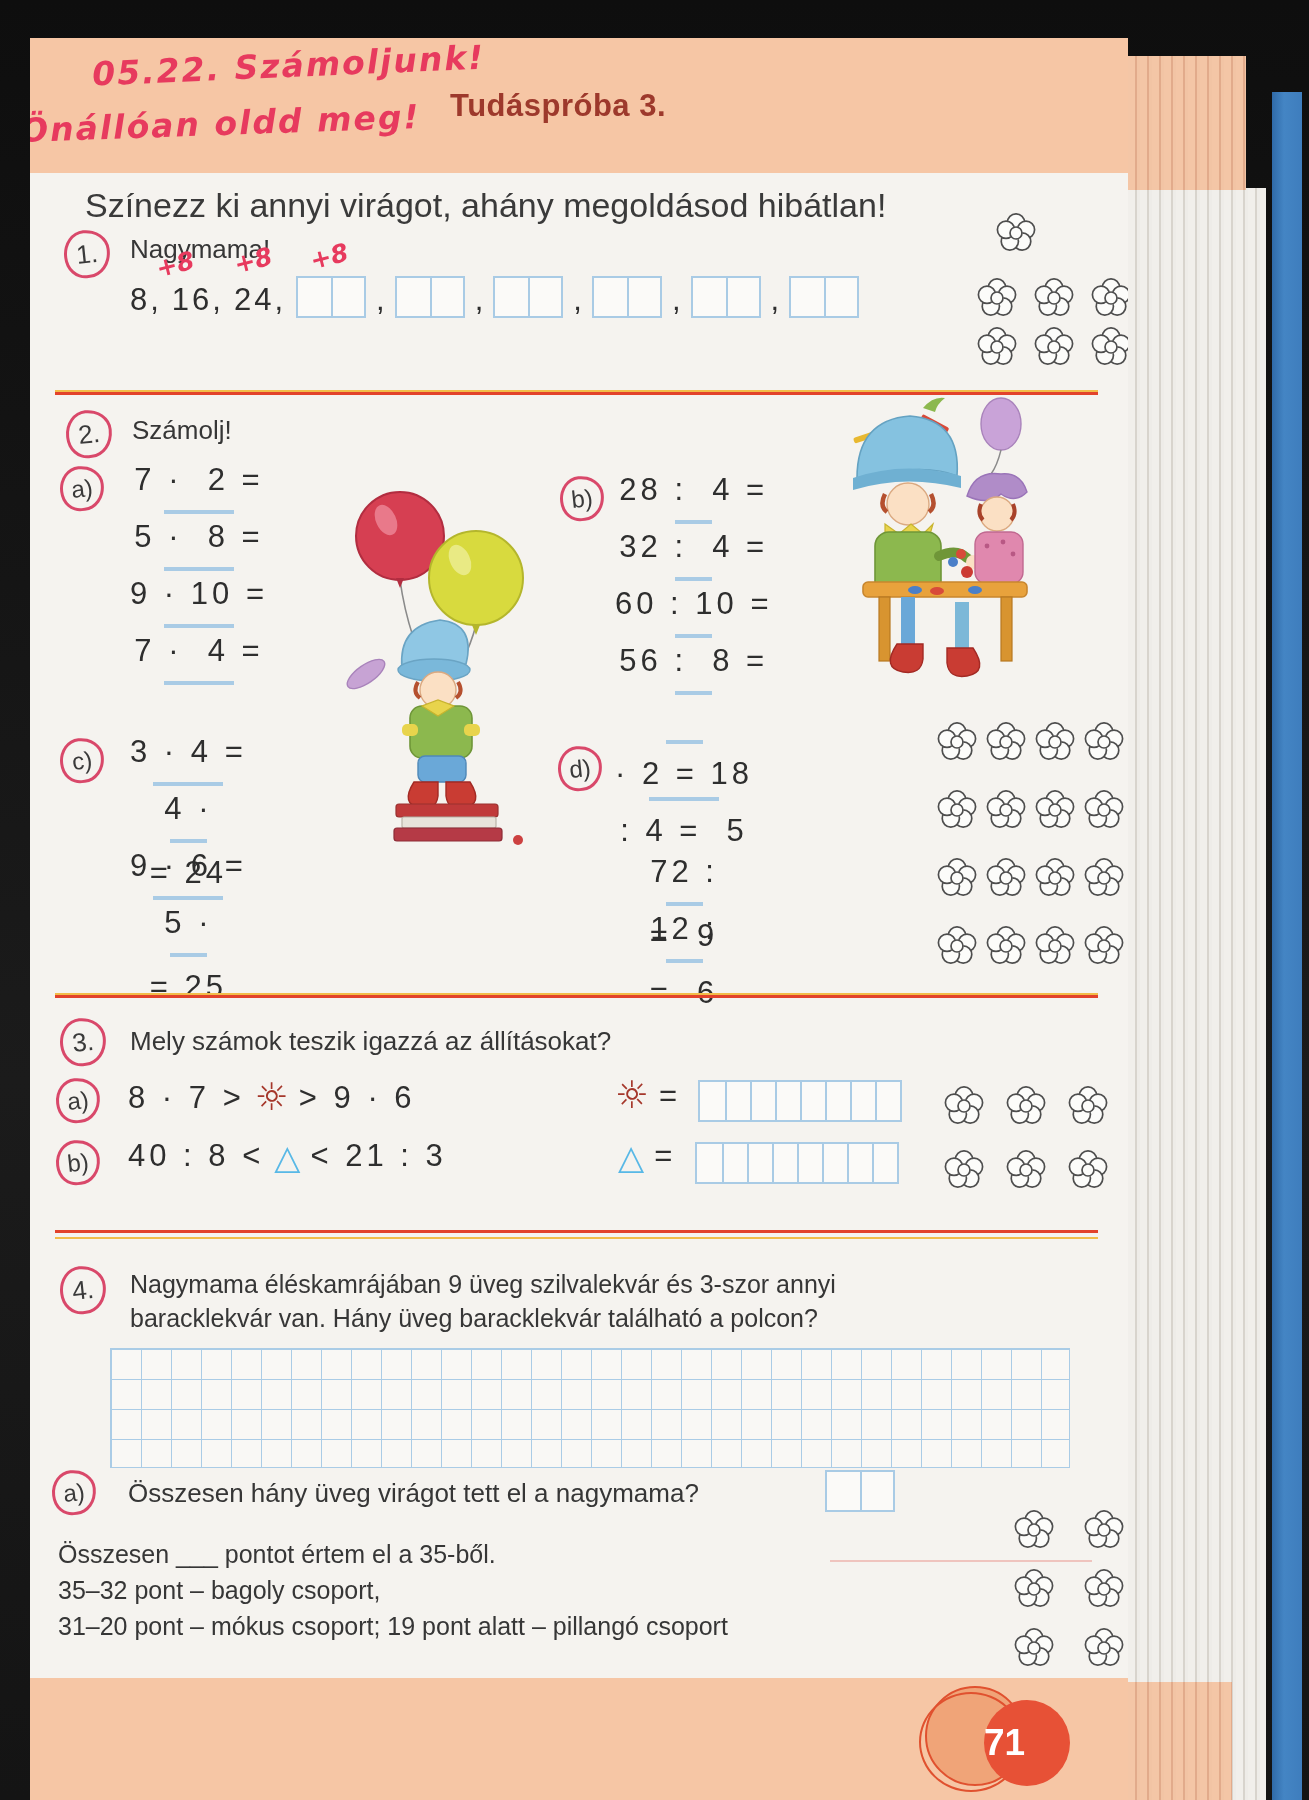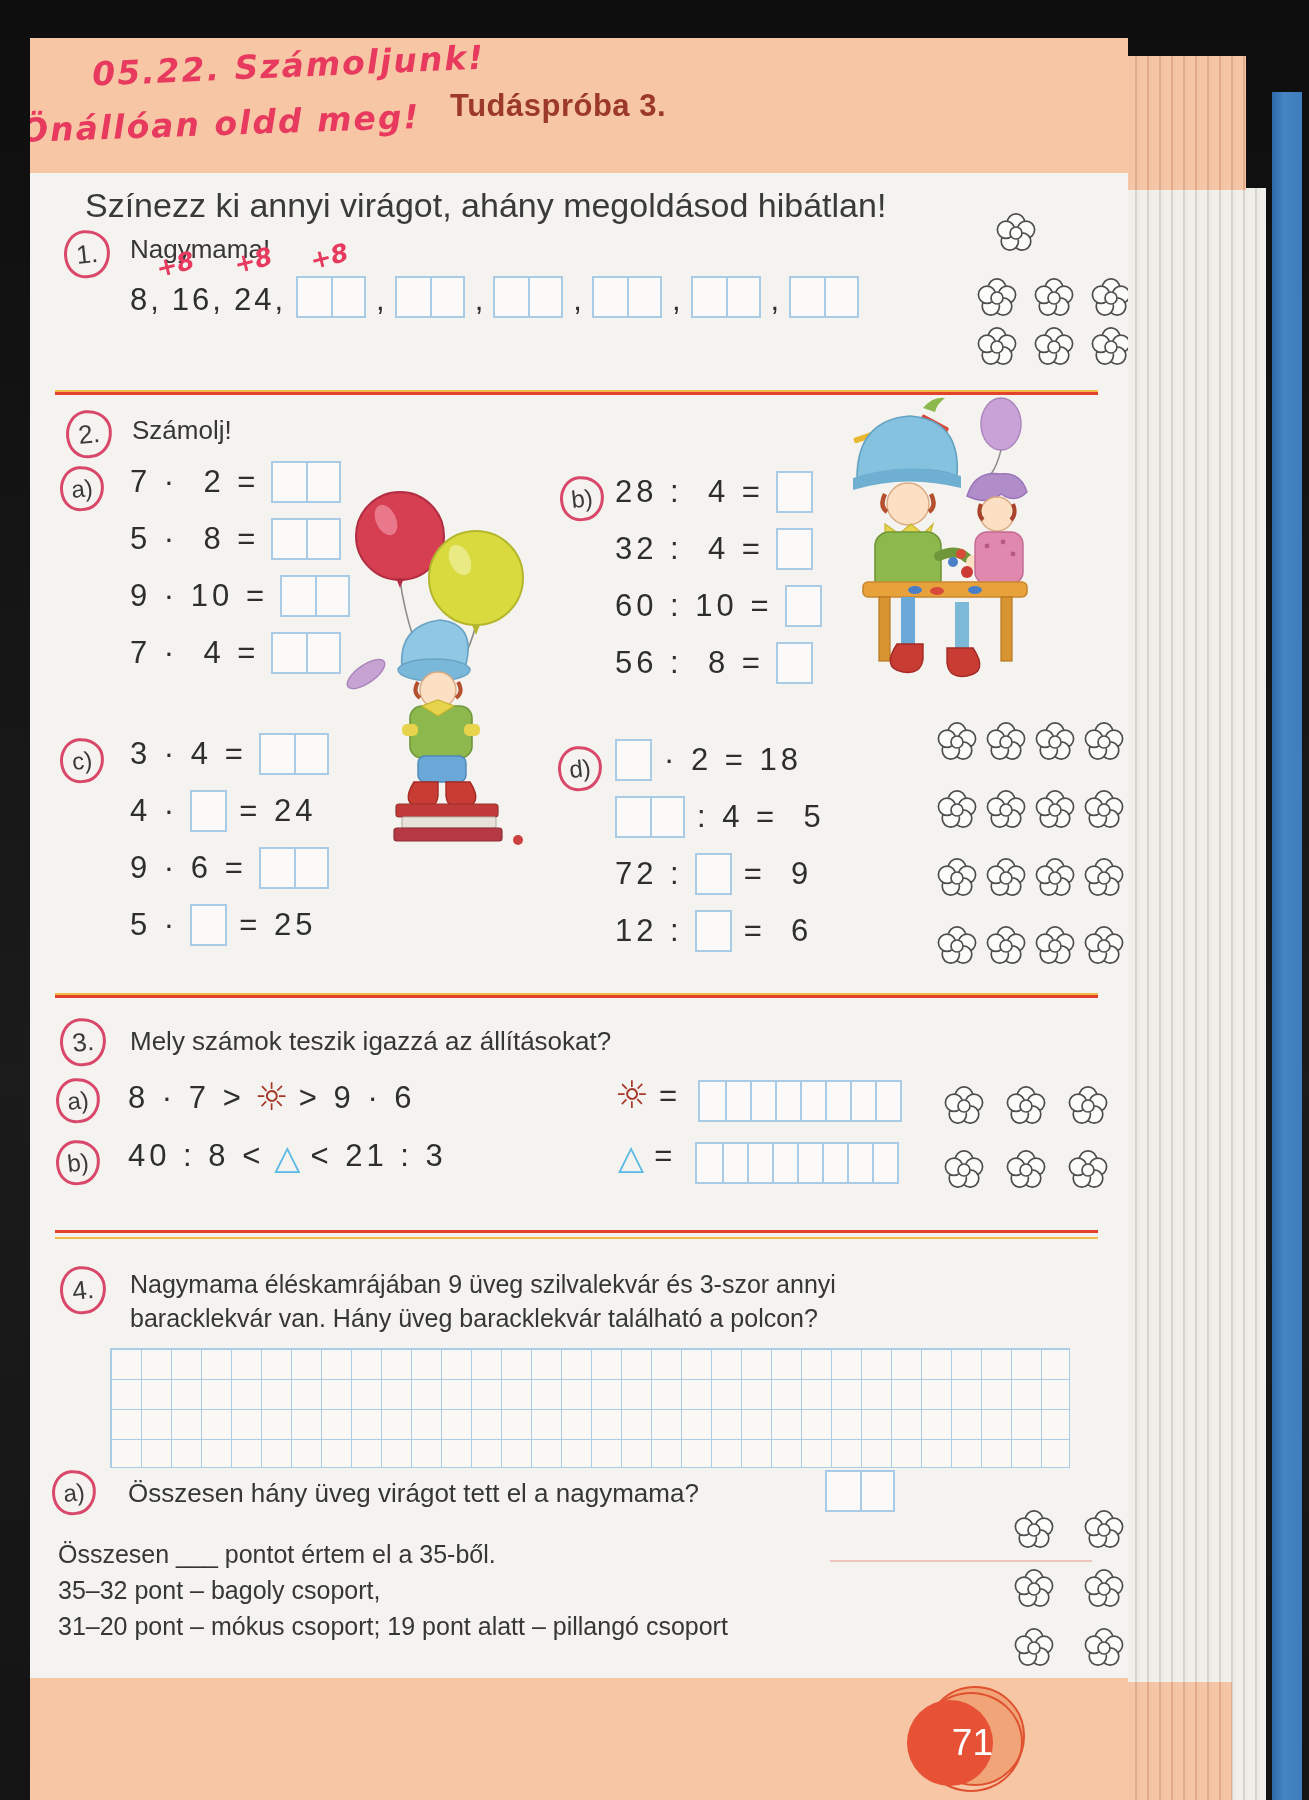--- a/index.html
+++ b/index.html
@@ -31,21 +31,21 @@
   
   .circ{position:absolute;width:46px;height:48px;border:3px solid #d9486a;
     border-radius:48% 55% 50% 46%/52% 46% 55% 48%;transform:rotate(-6deg);
     display:flex;align-items:center;justify-content:center;
     font-size:26px;color:#3a3a3a;box-sizing:border-box;background:transparent;}
   .circ-sm{width:44px;height:45px;font-size:24px;}
   .label{position:absolute;font-size:26px;color:#363636;}
   
   .eq-col{position:absolute;display:flex;flex-direction:column;}
   .eq-row{display:flex;align-items:center;gap:12px;height:40px;margin-bottom:17px;
-    font-size:31px;color:#2e2e2e;}
+    font-size:31px;color:#2e2e2e;flex-direction:column;}
   .eq-text{white-space:pre;letter-spacing:4px;}
   .abox{display:inline-flex;border:2px solid #a9cbe5;height:38px;background:rgba(255,255,255,.55);}
   .abox .cell{width:33px;height:100%;box-sizing:border-box;}
   .abox .cell + .cell{border-left:2px solid #a9cbe5;}
   
   .seq-row{position:absolute;left:100px;top:238px;display:flex;align-items:flex-end;gap:10px;
     font-size:31px;color:#2e2e2e;}
   .seq-num{letter-spacing:3px;}
   .seq-comma{font-size:31px;color:#2e2e2e;}
   .plus8{position:absolute;color:#e73a5e;font-family:"DejaVu Sans",sans-serif;
@@ -73,23 +73,23 @@
                      linear-gradient(to bottom,#aacce6 1.4px,transparent 1.4px);
     background-size:30px 30px;}
   .faint-line{position:absolute;left:800px;top:1522px;width:262px;height:2px;background:rgba(228,122,110,.38);}
   
   .foot-line{position:absolute;font-size:25px;color:#363636;}
   .foot-band{position:absolute;left:0;top:1640px;width:1098px;height:122px;background:#f6c6a5;}
   .pgc-light{position:absolute;left:895px;top:1648px;width:100px;height:100px;border-radius:50%;
     background:#f0a478;border:2px solid #e0512f;box-sizing:border-box;}
   .pgc-ring{position:absolute;left:889px;top:1654px;width:104px;height:100px;border-radius:50%;
     border:2px solid #e0512f;box-sizing:border-box;}
-  .pgc-main{position:absolute;left:877px;top:1662px;width:86px;height:86px;border-radius:50%;
-    background:#e75136;display:flex;align-items:center;justify-content:flex-end;
-    font-size:37px;font-weight:normal;color:#ffffff;}
+  .pgc-main{position:absolute;left:954px;top:1662px;width:86px;height:86px;border-radius:50%;
+    background:#e75136;display:flex;align-items:center;justify-content:flex-start;
+    font-size:37px;font-weight:bold;color:#ffffff;}
   .illus{position:absolute;}
 </style>
 </head>
 <body>
 
 <div class="stack"></div>
 <div class="stack-top"></div>
 <div class="stack-bottom"></div>
 <div class="blue-strip"></div>
 

